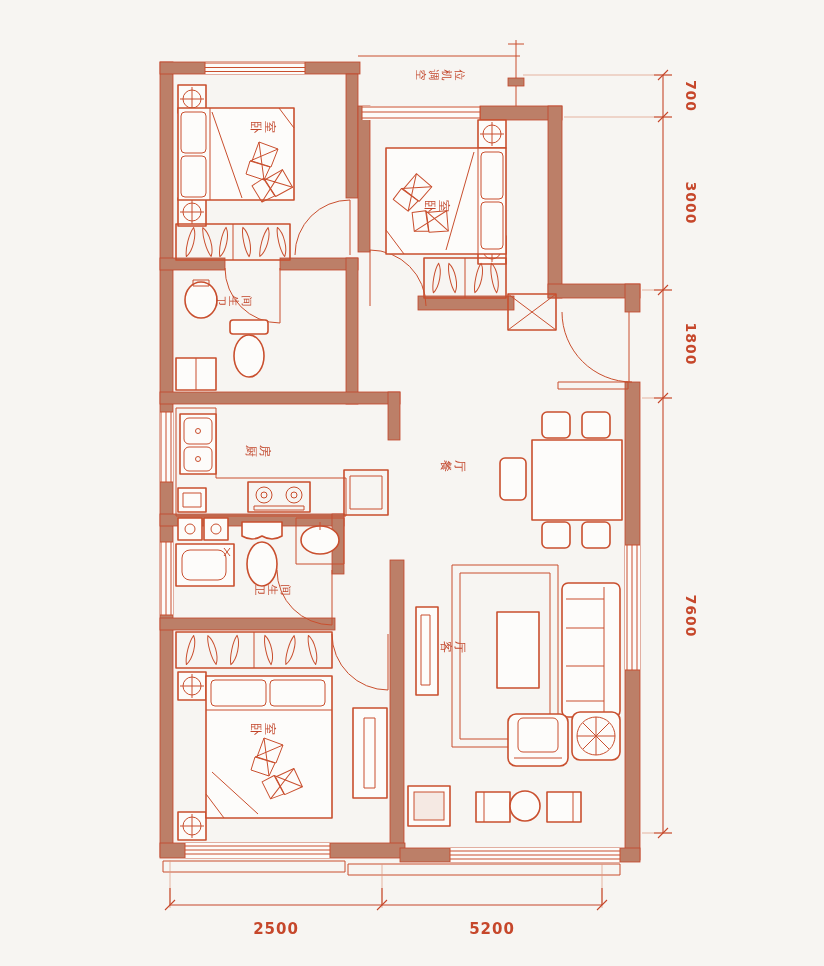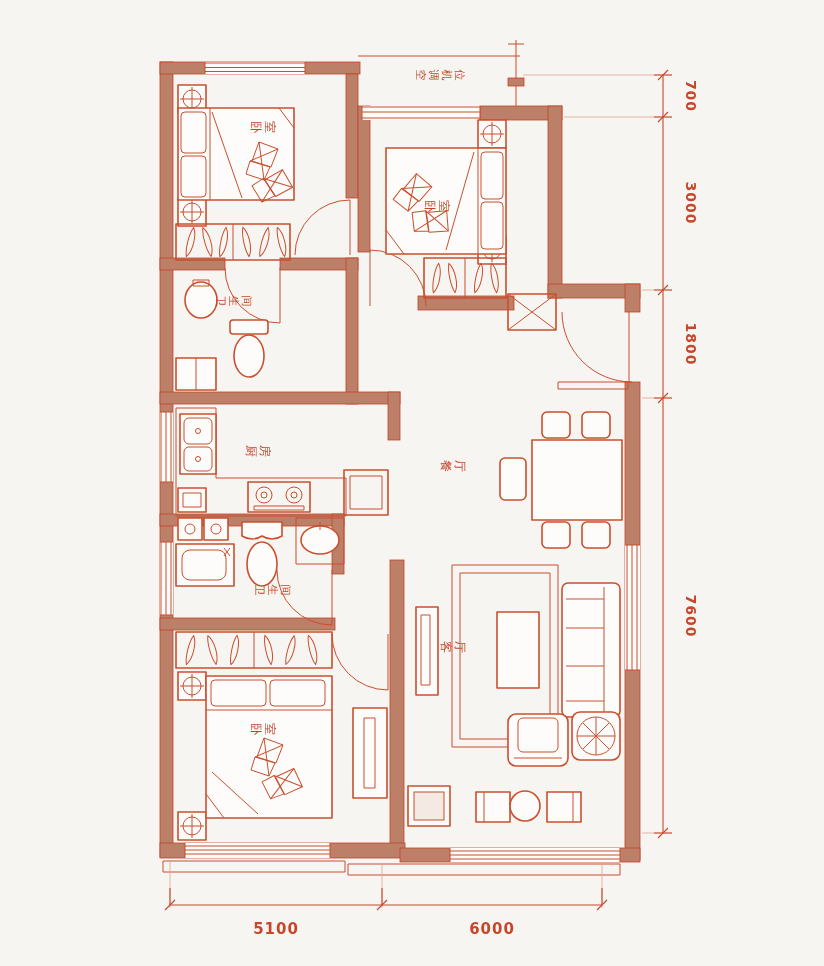--- a/index.html
+++ b/index.html
@@ -292,15 +292,15 @@
   <div class="lbl rc" style="left:258px;top:452px;font-size:12px"><span class="rch">厨</span><span class="rch">房</span></div>
   <div class="lbl rc" style="left:453px;top:467px;font-size:12px"><span class="rch">餐</span><span class="rch">厅</span></div>
   <div class="lbl rc" style="left:272px;top:591px;font-size:11px"><span class="rch">卫</span><span class="rch">生</span><span class="rch">间</span></div>
   <div class="lbl rc" style="left:453px;top:648px;font-size:12px"><span class="rch">客</span><span class="rch">厅</span></div>
   <div class="lbl rc" style="left:263px;top:730px;font-size:12px"><span class="rch">卧</span><span class="rch">室</span></div>
 
   <div class="lbl dimlbl vdim" style="left:691px;top:96px">700</div>
   <div class="lbl dimlbl vdim" style="left:691px;top:203px">3000</div>
   <div class="lbl dimlbl vdim" style="left:691px;top:344px">1800</div>
   <div class="lbl dimlbl vdim" style="left:691px;top:616px">7600</div>
-  <div class="lbl dimlbl" style="left:276px;top:929px;font-size:15px">5100</div>
-  <div class="lbl dimlbl" style="left:492px;top:929px;font-size:15px">6000</div>
+  <div class="lbl dimlbl" style="left:276px;top:929px;font-size:15px">2500</div>
+  <div class="lbl dimlbl" style="left:492px;top:929px;font-size:15px">5200</div>
 </div>
 
 </body></html>

